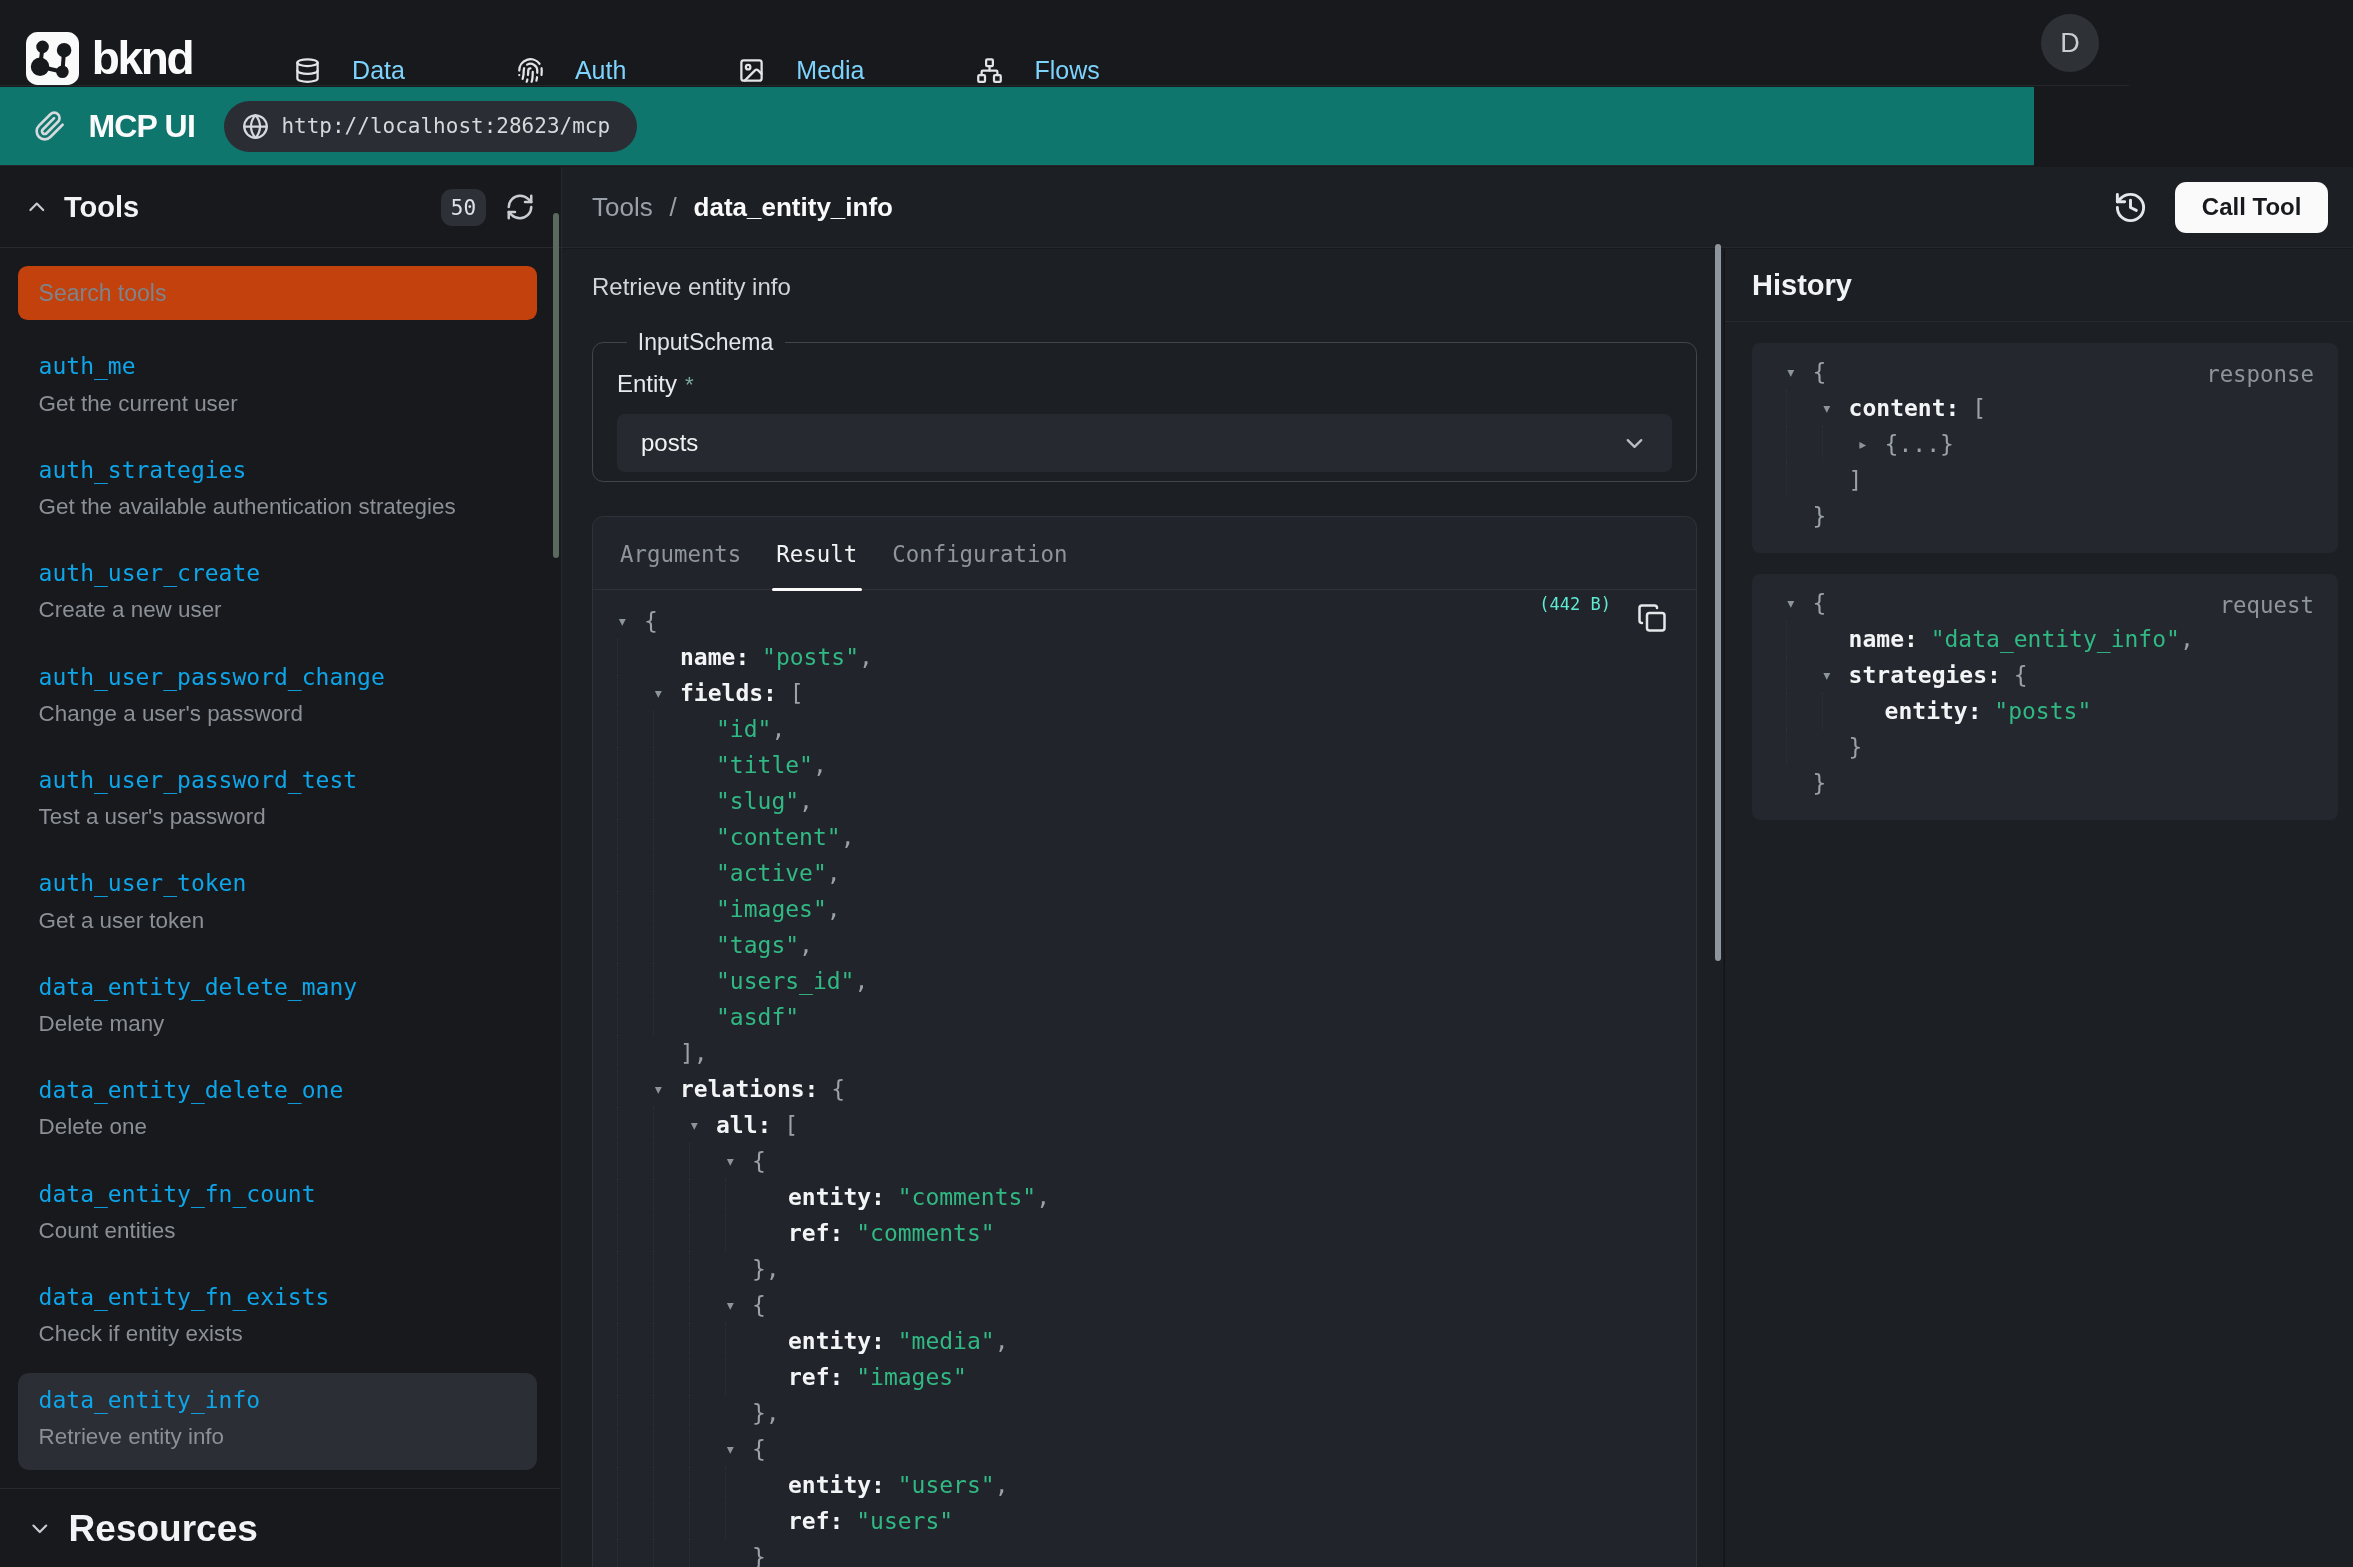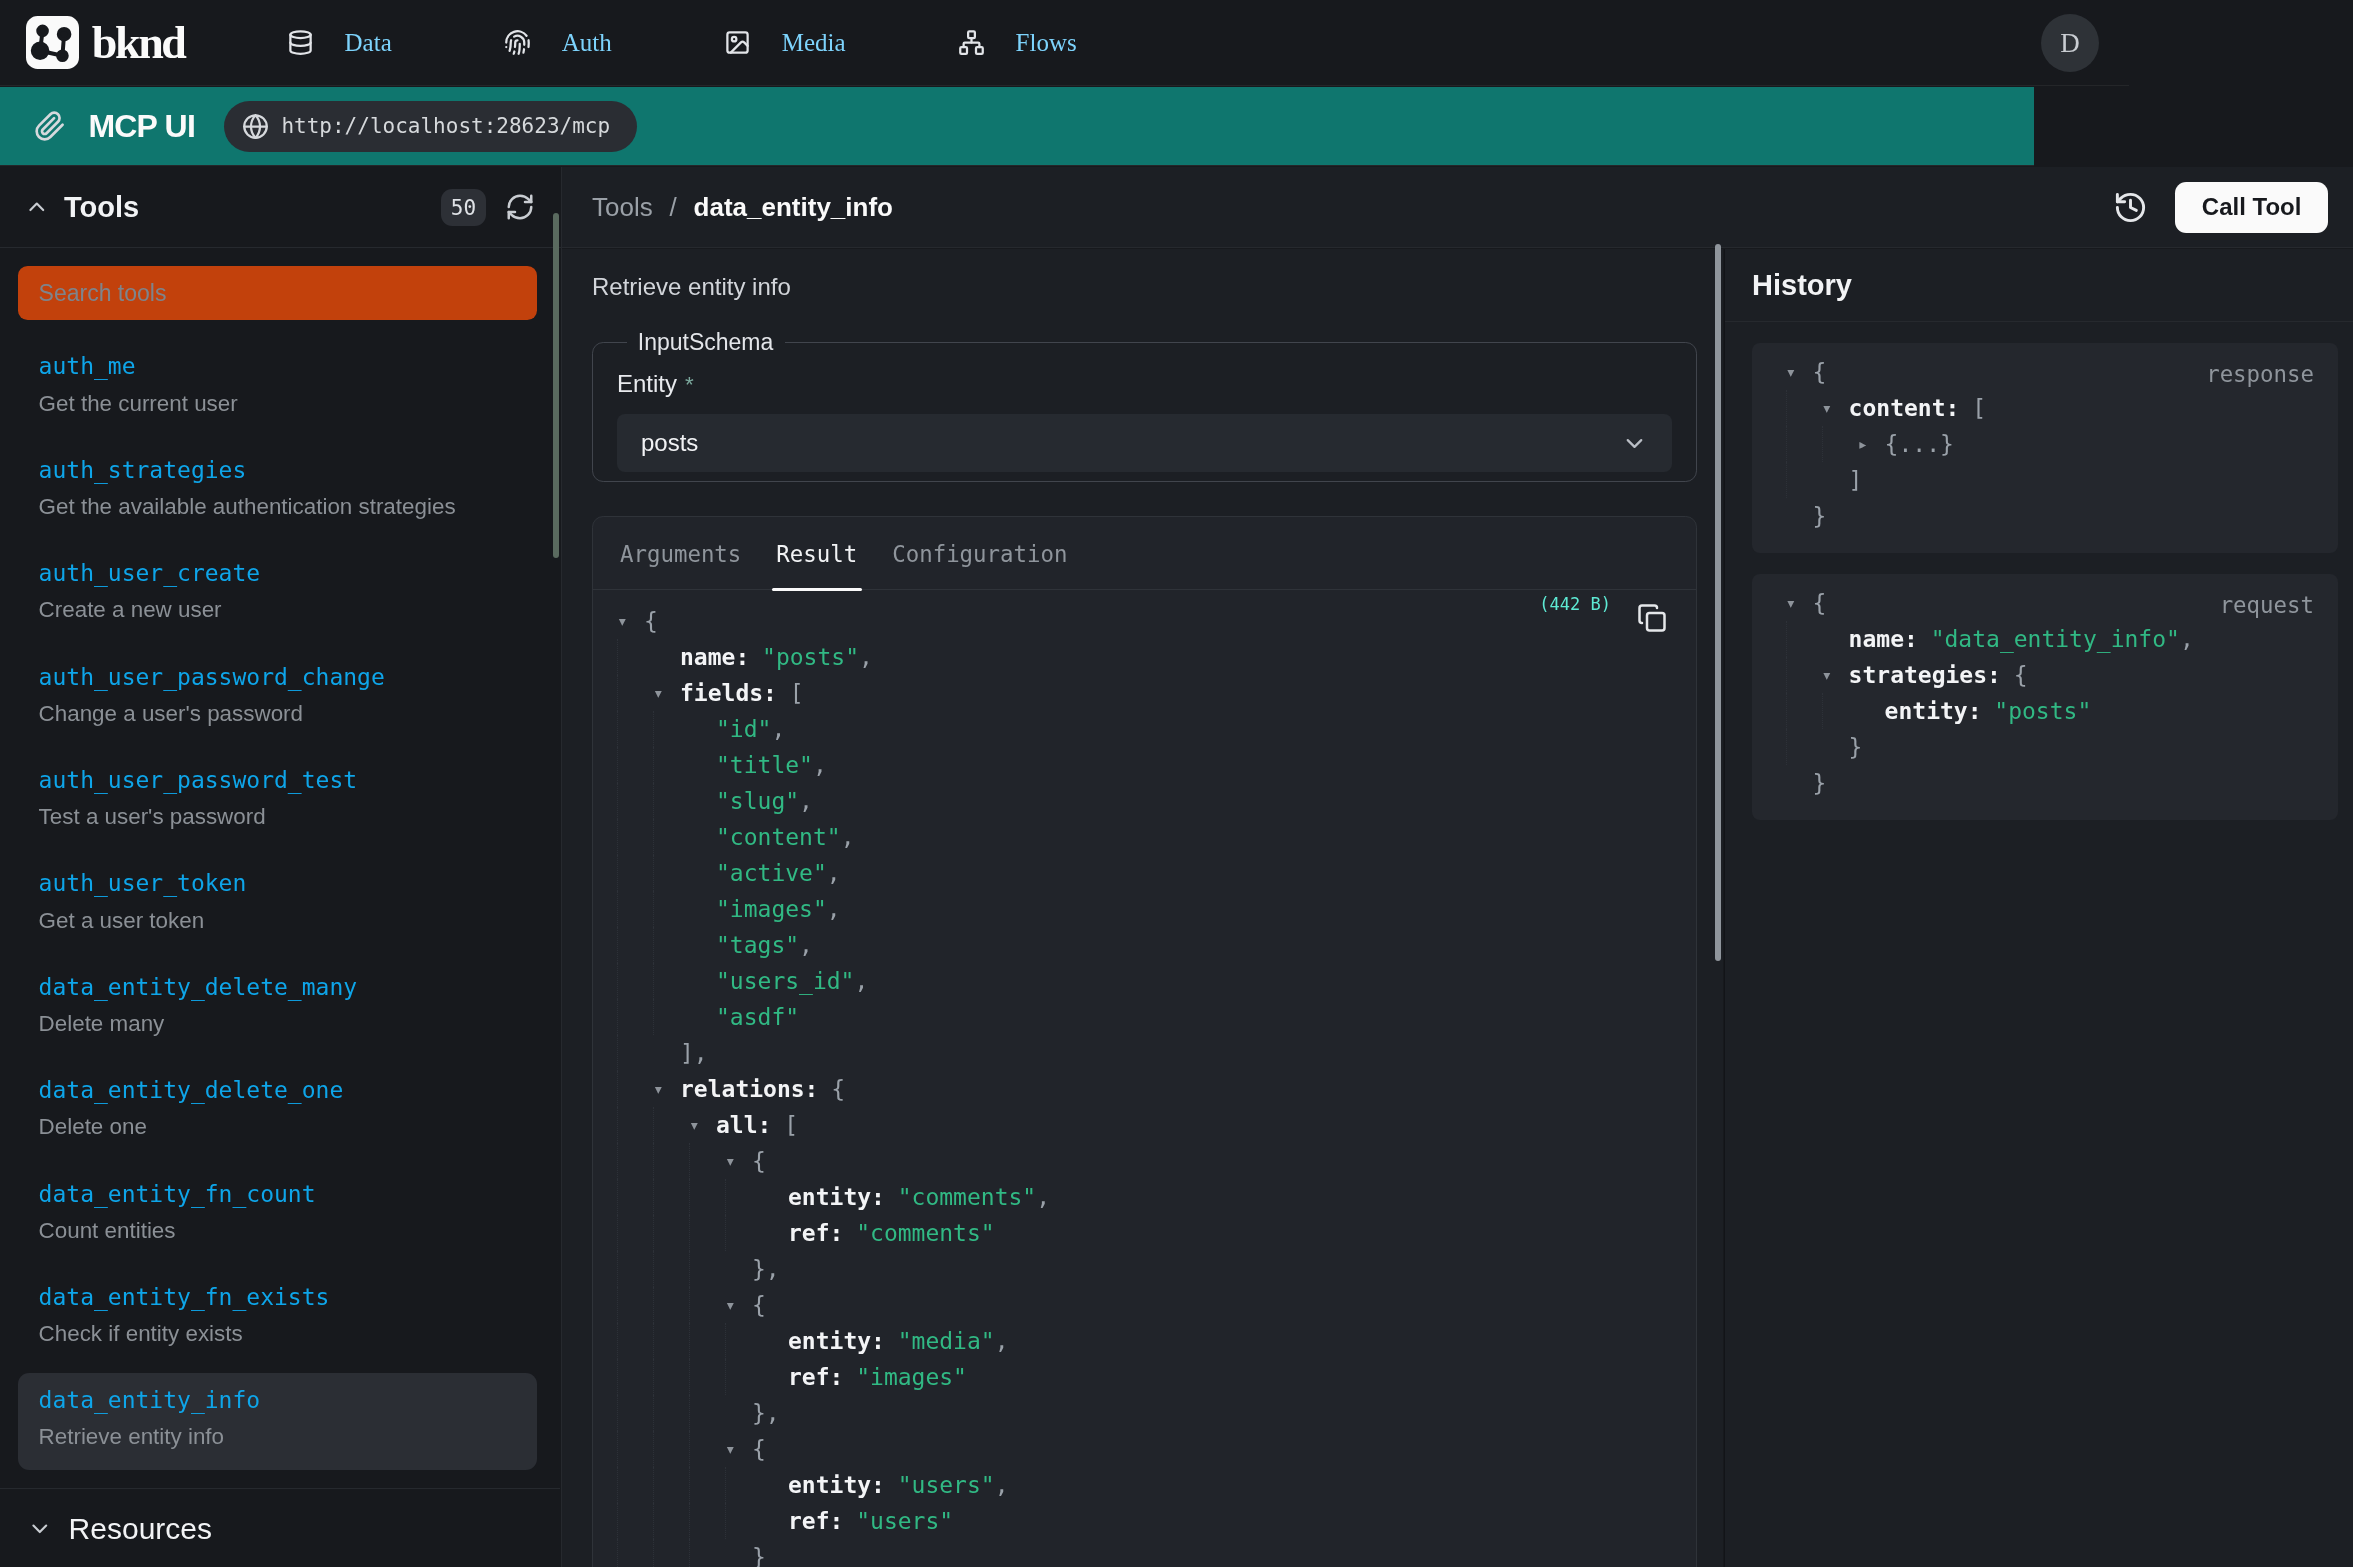--- a/index.html
+++ b/index.html
@@ -4,21 +4,21 @@
 <style>
   * { margin:0; padding:0; box-sizing:border-box; }
   html,body { background:#17191d; }
   body { width:2354px; height:1568px; position:relative; overflow:hidden;
          font-family:"Liberation Sans", sans-serif; color:#f3f4f6; }
   .mono { font-family:"DejaVu Sans Mono", monospace; }
 
   
   .topnav { position:absolute; left:0; top:0; width:2129px; height:86px;
             background:#17191d; border-bottom:0.8px solid #242629;
-            display:flex; align-items:center;font-family:Liberation Serif, serif; }
+            display:flex; align-items:flex-end; }
   .brand { display:flex; align-items:center; gap:12.8px; margin-left:26px; }
   .brand .logo-glyph svg { width:53px; height:53px; display:block; }
   .brand-name { font-size:46px; font-weight:800; letter-spacing:-2.4px; color:#fafafa; }
   .nav-tabs { display:flex; gap:112px; margin-left:102px; }
   .nav-tab { display:flex; align-items:center; gap:31px; color:#7dd3fc; font-size:25px; cursor:pointer; }
   .nav-tab svg { width:27px; height:27px; stroke:#e2e4e8; }
   .avatar { position:absolute; right:30px; top:14.4px; width:58px; height:58px; border-radius:50%;
             background:#2e3237; color:#c9cdd2; font-size:27px; display:flex; align-items:center; justify-content:center; }
 
   
@@ -49,21 +49,21 @@
   .tool-list { position:absolute; left:17.6px; right:24px; top:172px; }
   .tool-item { height:97px; margin-bottom:6.4px; border-radius:11.2px; padding:14.4px 21px; cursor:pointer; }
   .tool-item.selected { background:#2b2e34; }
   .tool-name { font-size:23px; color:#0ea5e9; }
   .tool-desc { font-size:22.4px; color:#8b9096; margin-top:11.2px; }
   .sb-scrollthumb { position:absolute; left:553px; top:46px; width:6.4px; height:345px;
                     background:#5a6a5f; border-radius:3.2px; }
   .sb-resources { position:absolute; left:0; right:0.8px; bottom:0; height:80px; border-top:0.8px solid #26292e;
                   background:#17191d; display:flex; align-items:center; cursor:pointer; }
   .sb-resources .chev { margin-left:27px; }
-  .res-title { font-size:30px; font-weight:400; margin-left:16px; color:#f2f3f5; }
+  .res-title { font-size:37px; font-weight:700; margin-left:16px; color:#f2f3f5; }
 
   
   .hdr-row { position:absolute; left:562px; top:167px; right:0; height:81px; background:#1c1f24;
              border-bottom:0.8px solid #26292e; display:flex; align-items:center; }
   .breadcrumb { margin-left:30px; font-size:26px; }
   .bc-section { color:#9aa0a7; cursor:pointer; }
   .bc-sep { color:#9aa0a7; margin:0 9.6px; }
   .bc-tool { color:#fafafa; font-weight:700; }
   .hdr-spacer { flex:1; }
   .hist-btn { width:35px; height:35px; margin-right:27px; cursor:pointer; }

